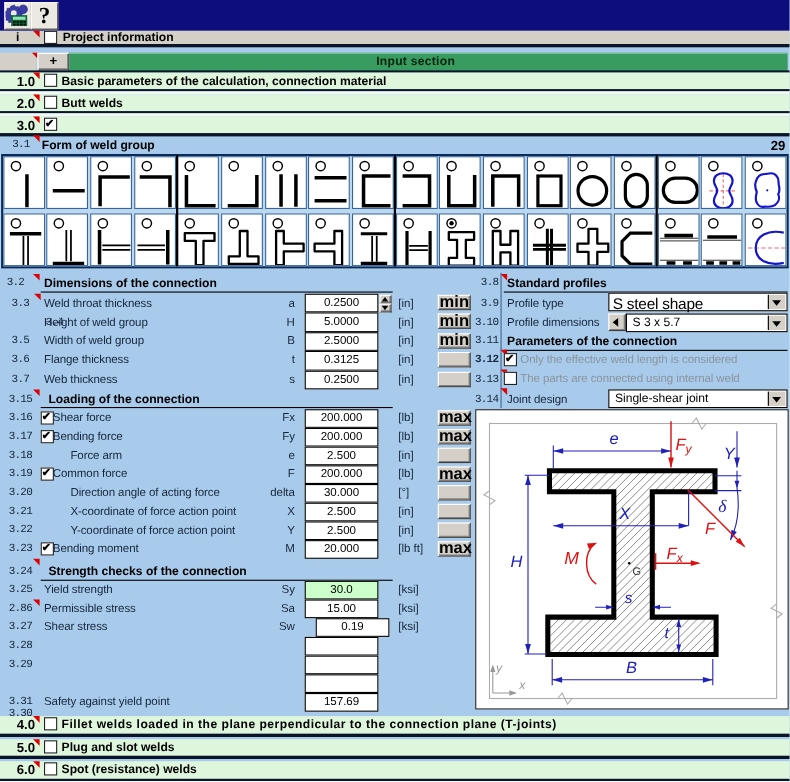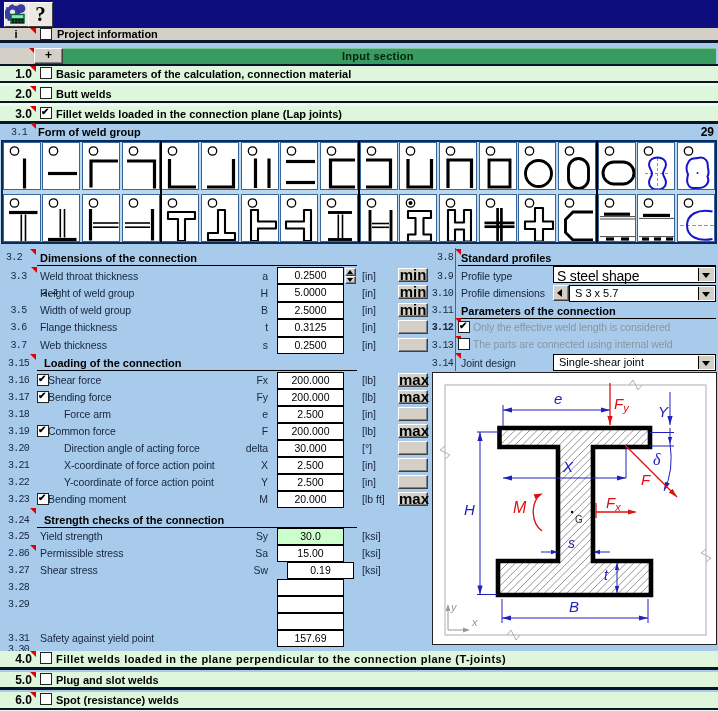--- a/index.html
+++ b/index.html
@@ -74,21 +74,20 @@
 <div class="tri" style="left:30px;top:86px;"></div>
 <div class="cb" style="left:40px;top:87px;"></div>
 <div class="hdr" style="left:56px;top:88px;">Butt welds</div>
 <div class="dline" style="top:101px;height:2px;"></div>
 <div class="abs" style="left:0;top:103px;width:718px;height:3px;background:#F0FAF2;"></div>
 
 <div class="grow" style="top:106px;height:15px;"></div>
 <div class="bnum" style="left:0;top:107px;width:47px;text-align:center;">3.0</div>
 <div class="tri" style="left:30px;top:106px;"></div>
 <div class="cb chk" style="left:40px;top:107px;"></div>
-<div class="hdr" style="left:56px;top:108px;">Fillet welds loaded in the connection plane (Lap joints)</div>
 <div class="dline" style="top:121px;height:3px;"></div>
 
 <div class="num" style="left:5px;top:127px;width:28px;">3.1</div>
 <div class="tri" style="left:30px;top:123px;"></div>
 <div class="hdr" style="left:38px;top:126px;">Form of weld group</div>
 <div class="bnum" style="left:680px;top:125px;width:34px;text-align:right;">29</div>
 
 <div id="grid">
 <div class="abs" style="left:0;top:139.5px;width:718px;height:104.5px;background:#BBD8EE;"></div>
 <div class="abs" style="left:1px;top:139.5px;width:716px;height:104px;border:2px solid #0A2A5A;box-sizing:border-box;"></div>

